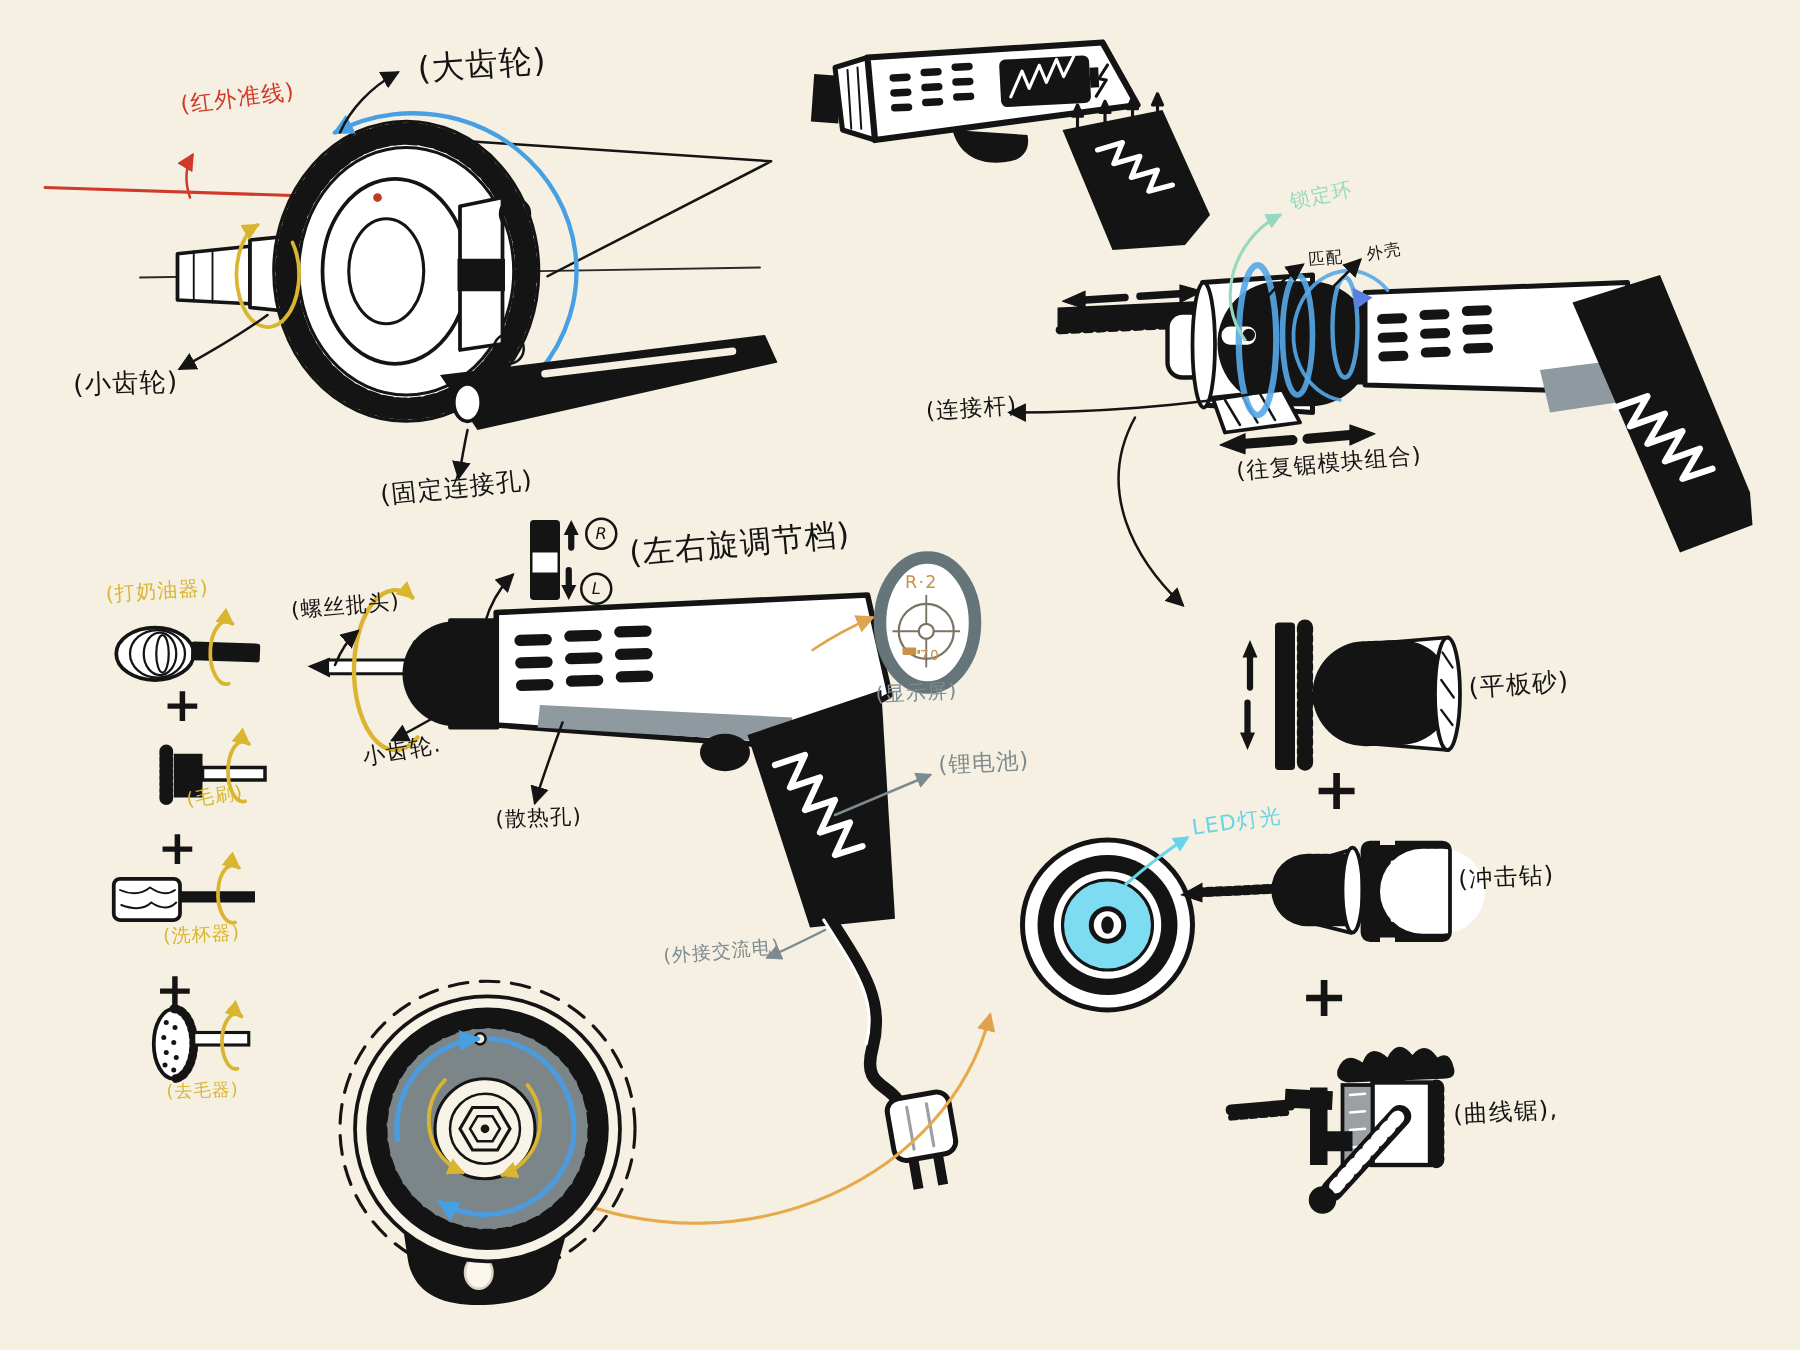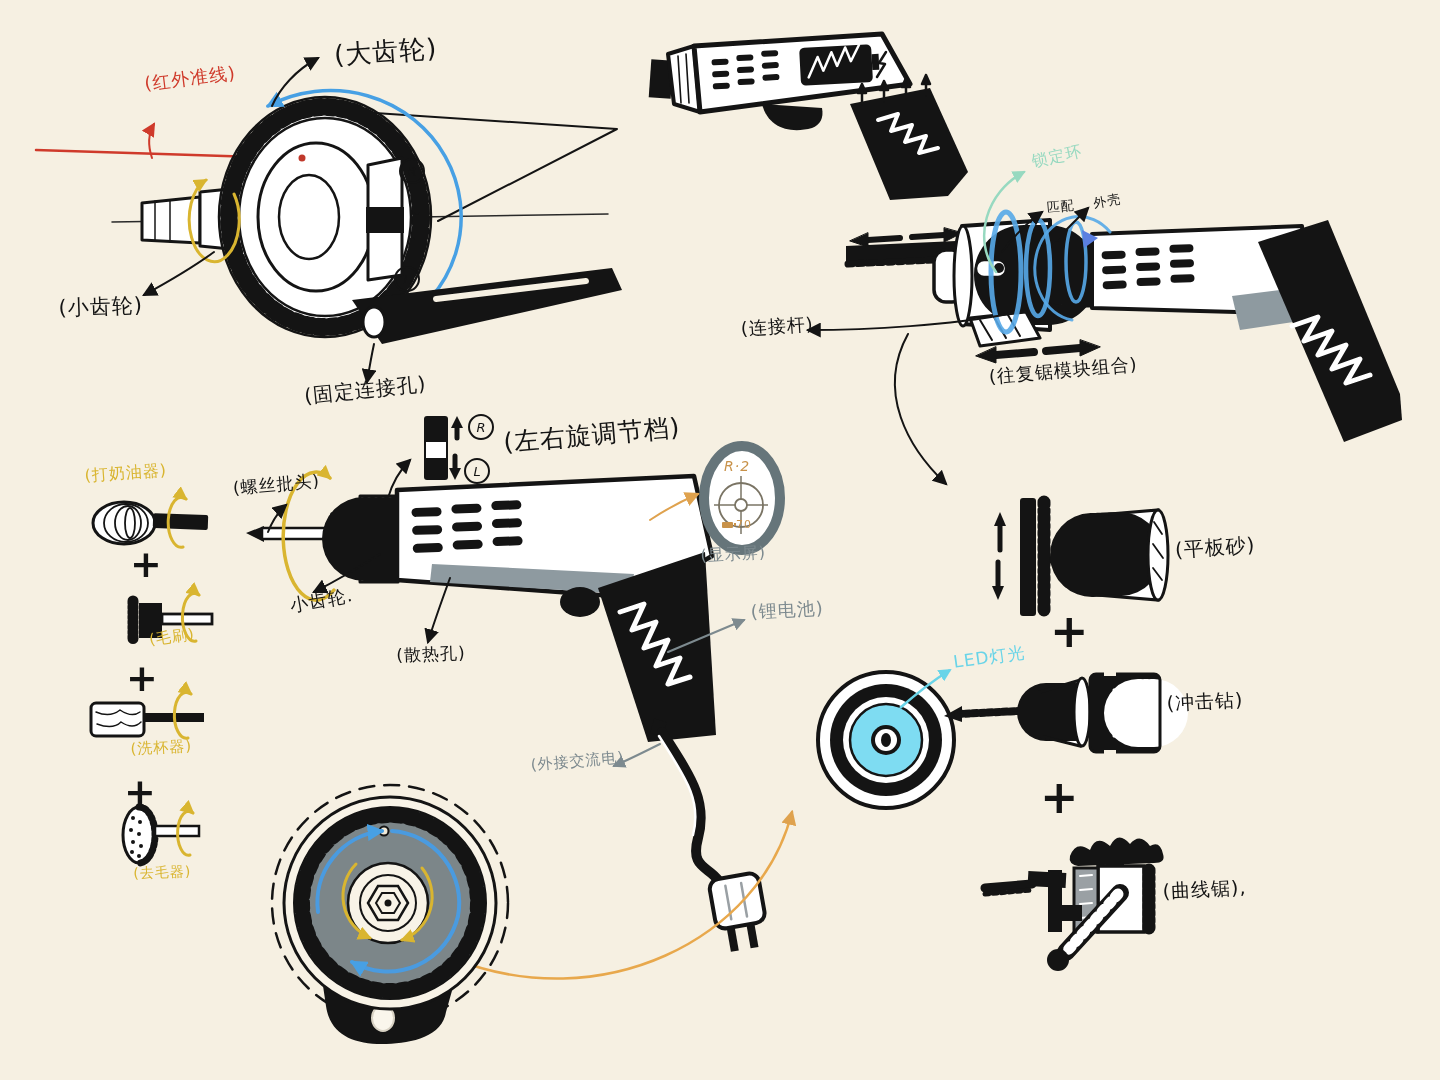--- a/index.html
+++ b/index.html
@@ -12,21 +12,21 @@
   .lbl{
     position:absolute;white-space:nowrap;letter-spacing:1px;
     font-family:"DejaVu Sans",sans-serif;transform-origin:left top;
   }
   .plus{font-size:38px;font-weight:bold;color:#141414;}
   .badge{
     position:absolute;width:22px;height:22px;border:2.5px solid #141414;border-radius:50%;
     display:flex;align-items:center;justify-content:center;
     font-size:13px;font-style:italic;color:#141414;background:transparent;
   }
-  .battrow{display:flex;align-items:center;gap:3px;}
+  .battrow{display:flex;align-items:flex-start;gap:3px;}
   .batt{display:inline-block;width:11px;height:6px;background:#c8924a;border-radius:1px;position:relative;}
   .batt::after{content:"";position:absolute;right:-3px;top:1.5px;width:2px;height:3px;background:#c8924a;}
 </style>
 </head>
 <body>
 
 <div id="canvas">
 
 <svg id="art" width="1440" height="1080" viewBox="0 0 1440 1080">
   <defs>
@@ -434,19 +434,19 @@
 <div class="lbl plus" style="left:126px;top:656px">+</div>
 <div class="lbl plus" style="left:124px;top:770px">+</div>
 <div class="lbl plus" style="left:1050px;top:604px;font-size:46px">+</div>
 <div class="lbl plus" style="left:1040px;top:770px;font-size:46px">+</div>
 
 <div class="badge" style="left:399px;top:158px">R</div>
 <div class="badge" style="left:394px;top:266px">L</div>
 <div class="badge" style="left:468px;top:414px">R</div>
 <div class="badge" style="left:464px;top:458px">L</div>
 
-<div class="lbl" style="left:724px;top:458px;font-size:14px;color:#c8924a;font-style:italic">R·2</div>
+<div class="lbl" style="left:724px;top:458px;font-size:14px;color:#c8924a;">R·2</div>
 <div class="lbl battrow" style="left:722px;top:518px;font-size:11px;color:#c8924a">
   <span class="batt"></span>
   <span>70</span>
 </div>
 
 </div>
 
 </body></html>

